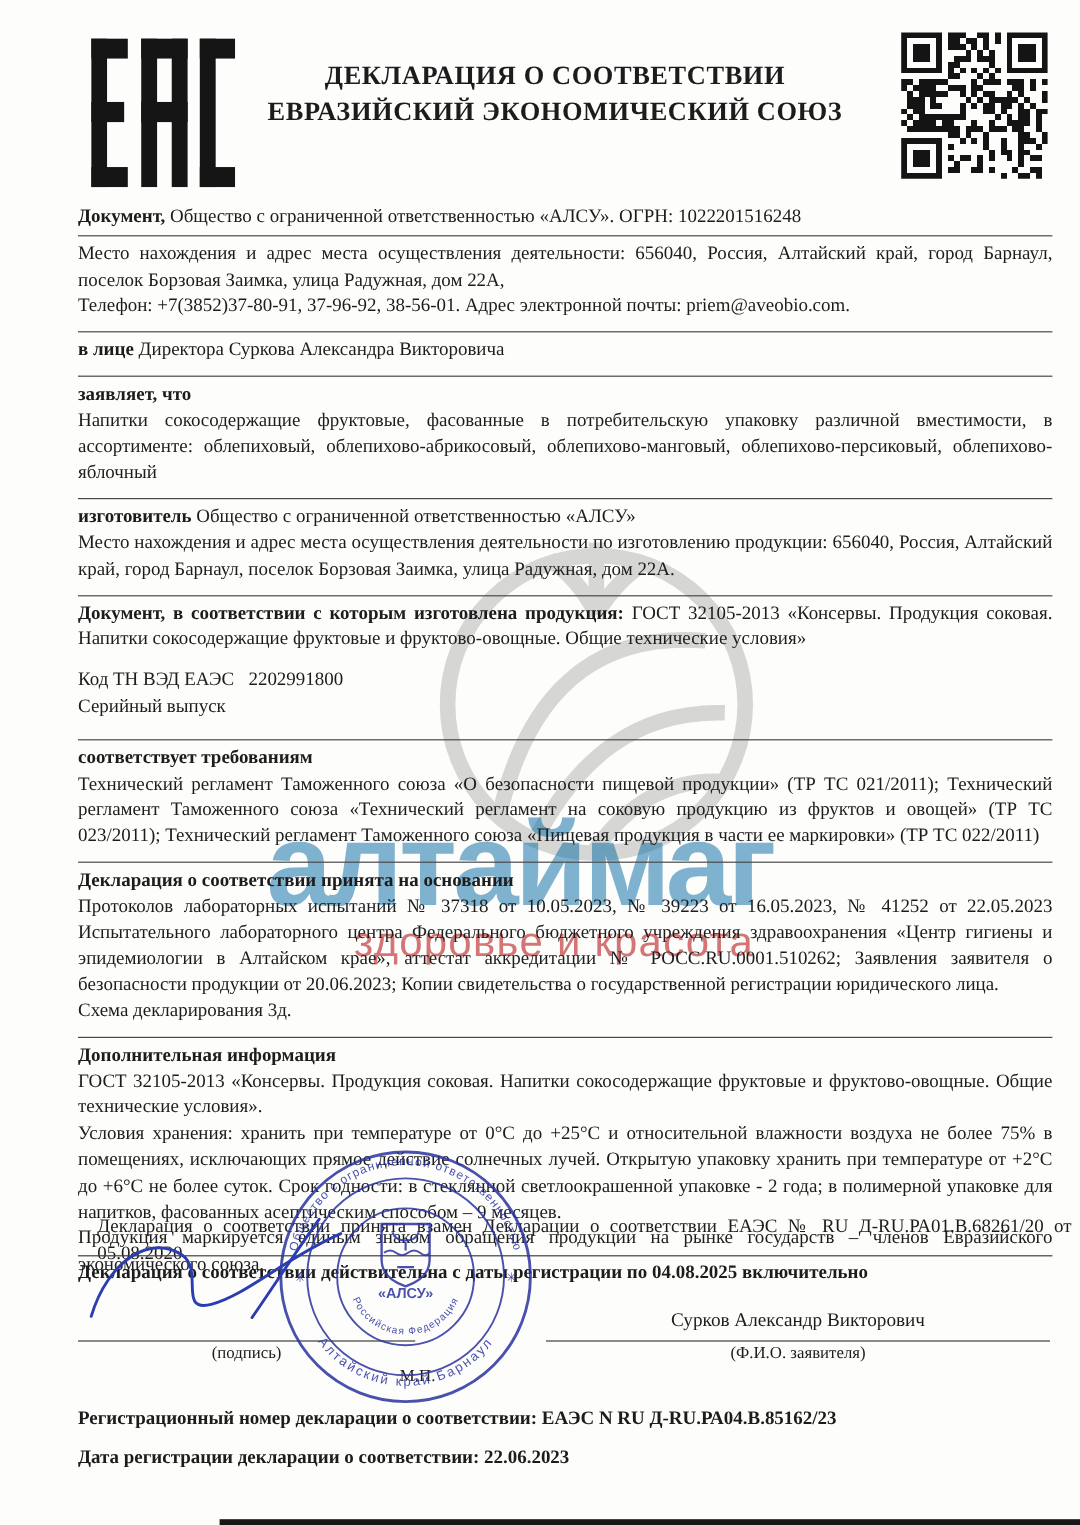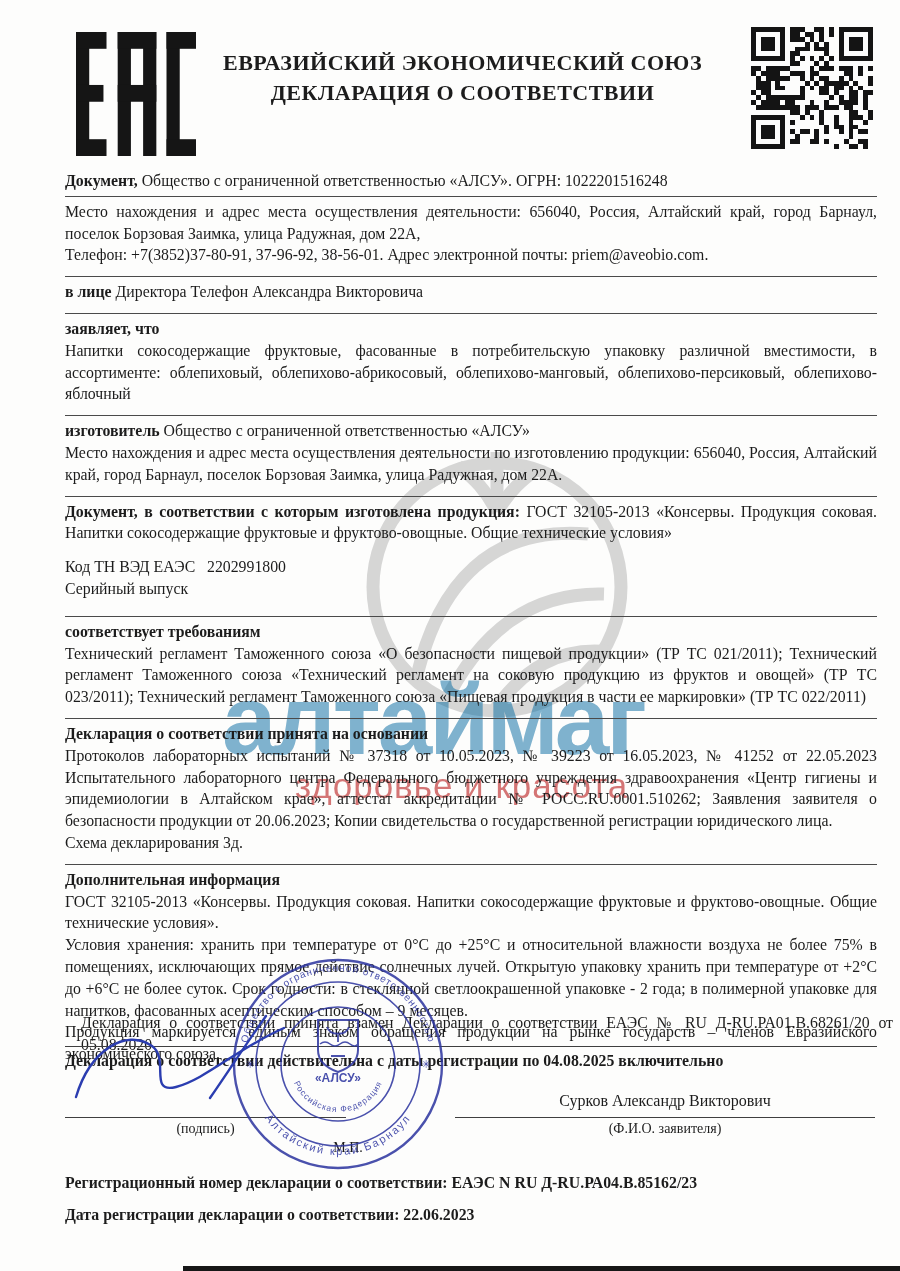--- a/index.html
+++ b/index.html
@@ -65,22 +65,22 @@
         <rect x="66" y="0" width="13" height="96"></rect>
       <rect x="41" y="0" width="38" height="13"></rect>
         <rect x="41" y="41" width="38" height="13"></rect>
       <rect x="89" y="0" width="13" height="96"></rect>
         <rect x="89" y="0" width="29" height="13"></rect>
       <rect x="89" y="83" width="29" height="13"></rect>
     </g>
   </svg>
 
   <div class="doc-title">
+    <div>ДЕКЛАРАЦИЯ О СООТВЕТСТВИИ</div>
     <div>ЕВРАЗИЙСКИЙ ЭКОНОМИЧЕСКИЙ СОЮЗ</div>
-    <div>ДЕКЛАРАЦИЯ О СООТВЕТСТВИИ</div>
   </div>
 
   <svg class="qr" id="qr" viewBox="0 0 25 25" style="shape-rendering:crispEdges">
       <g fill="#141414">
         <rect x="0" y="0" width="1" height="1"></rect>
         <rect x="1" y="0" width="1" height="1"></rect>
         <rect x="2" y="0" width="1" height="1"></rect>
         <rect x="3" y="0" width="1" height="1"></rect>
         <rect x="4" y="0" width="1" height="1"></rect>
         <rect x="5" y="0" width="1" height="1"></rect>
@@ -395,21 +395,21 @@
   <div class="content">
 
     <p><b>Документ,</b><span> Общество с ограниченной ответственностью «АЛСУ». ОГРН: 1022201516248</span></p>
     <div class="rule"></div>
 
     <p>Место нахождения и адрес места осуществления деятельности: 656040, Россия, Алтайский край, город Барнаул, поселок Борзовая Заимка, улица Радужная, дом 22А,</p>
     <p>Телефон: +7(3852)37-80-91, 37-96-92, 38-56-01. Адрес электронной почты: priem@aveobio.com.</p>
     <div class="gap-s"></div>
     <div class="rule"></div>
 
-    <p><b>в лице</b><span> Директора Телефон Александра Викторовича</span></p>
+    <p><b>в лице</b><span> Директора Суркова Александра Викторовича</span></p>
     <div class="gap-s"></div>
     <div class="rule"></div>
 
     <p><b>заявляет, что</b></p>
     <p>Напитки сокосодержащие фруктовые, фасованные в потребительскую упаковку различной вместимости, в ассортименте: облепиховый, облепихово-абрикосовый, облепихово-манговый, облепихово-персиковый, облепихово-яблочный</p>
     <div class="gap-s"></div>
     <div class="rule"></div>
 
     <p><b>изготовитель</b><span> Общество с ограниченной ответственностью «АЛСУ»</span></p>
     <p>Место нахождения и адрес места осуществления деятельности по изготовлению продукции: 656040, Россия, Алтайский край, город Барнаул, поселок Борзовая Заимка, улица Радужная, дом 22А.</p>

